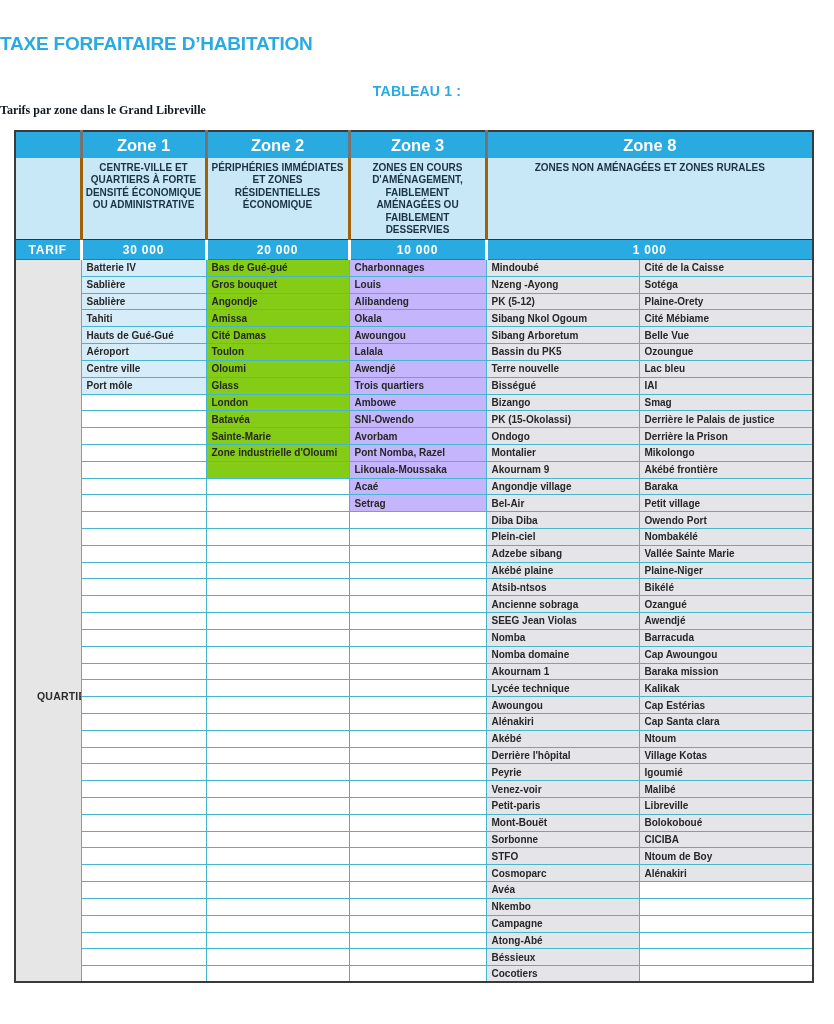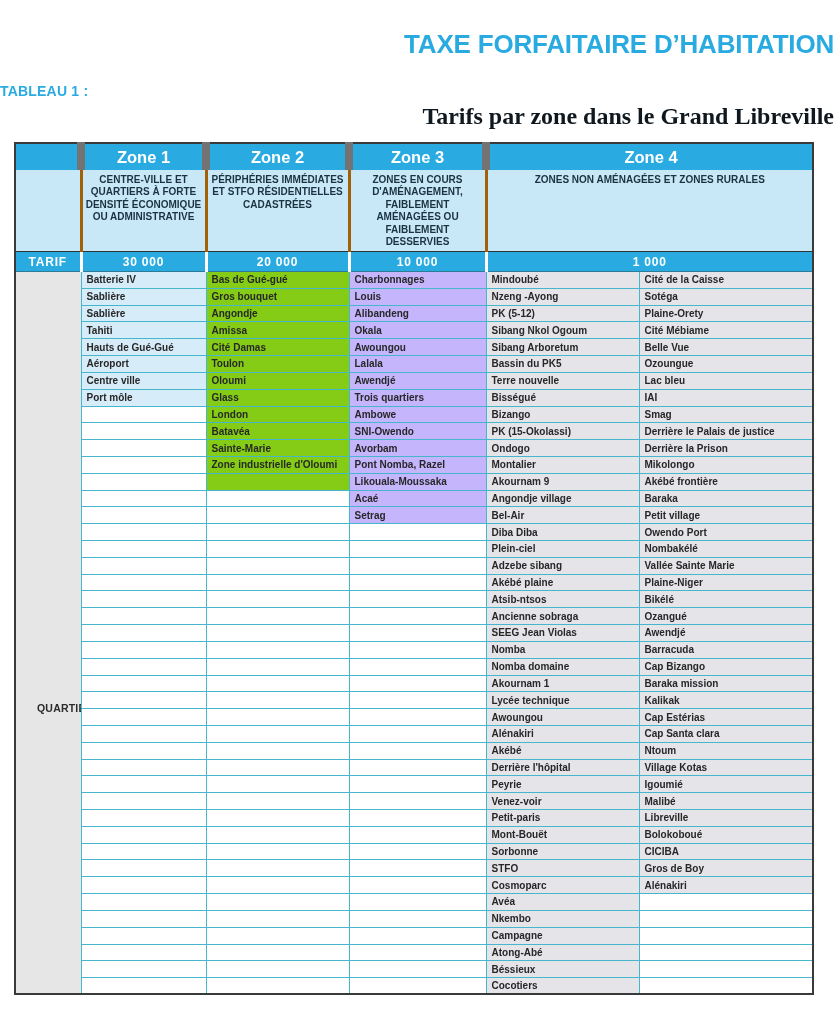--- a/index.html
+++ b/index.html
@@ -4,51 +4,51 @@
 <style>
   html,body{margin:0;padding:0;}
   body{
     width:834px;height:1024px;background:#ffffff;
     font-family:"Liberation Sans", sans-serif;
     position:relative;overflow:hidden;
   }
   .page{position:relative;width:834px;height:1024px;}
 
   .main-title{
-    margin:31px 0 0;text-align:right;
-    font-size:26px;font-weight:800;letter-spacing:-0.2px;
+    margin:31px 0 0;text-align:left;
+    font-size:19px;font-weight:800;letter-spacing:-0.2px;
     color:#29abe2;line-height:26px;
   }
   .tableau-label{
-    margin-top:26px;text-align:left;
+    margin-top:26px;text-align:center;
     font-size:14px;font-weight:800;color:#29abe2;letter-spacing:0.2px;
   }
   .table-subtitle{
-    margin:4px 0 12px;text-align:right;
+    margin:4px 0 12px;text-align:left;
     font-family:"Liberation Serif", serif;
-    font-size:24px;font-weight:700;color:#10181f;
+    font-size:12px;font-weight:700;color:#10181f;
   }
 
   table.tariff{
     border-collapse:collapse;table-layout:fixed;
     margin-left:14px;width:798px;
     border:2px solid #3a3a3a;
   }
   col.c-left{width:66px}
   col.c-z1{width:125px}
   col.c-z2{width:143px}
   col.c-z3{width:137px}
   col.c-z4a{width:153px}
   col.c-z4b{width:174px}
 
   tr.zone-row th{
     background:#29abe2;color:#ffffff;
     font-size:16.5px;font-weight:800;
     height:26px;text-align:center;vertical-align:middle;
-    border-left:8px solid #737373;padding:0;
+    border-left:3px solid #737373;padding:0;
   }
   tr.zone-row th:first-child{border-left:none;}
 
   tr.desc-row th{
     background:#c9e8f7;color:#1b3242;
     font-size:10px;font-weight:700;line-height:1.24;
     height:77px;text-align:center;vertical-align:top;
     padding:4px 3px 0;border-left:3px solid #a16207;
   }
   tr.desc-row th:first-child{border-left:none;}
@@ -105,26 +105,26 @@
         <col class="c-z3">
         <col class="c-z4a">
         <col class="c-z4b">
     </colgroup>
     <thead>
       <tr class="zone-row">
         <th></th>
         <th>Zone 1</th>
         <th>Zone 2</th>
         <th>Zone 3</th>
-        <th colspan="2">Zone 4</th>
+        <th colspan="2">Zone 8</th>
       </tr>
       <tr class="desc-row">
         <th></th>
         <th>CENTRE-VILLE ET QUARTIERS À FORTE DENSITÉ ÉCONOMIQUE OU ADMINISTRATIVE</th>
-        <th>PÉRIPHÉRIES IMMÉDIATES ET STFO RÉSIDENTIELLES CADASTRÉES</th>
+        <th>PÉRIPHÉRIES IMMÉDIATES ET ZONES RÉSIDENTIELLES ÉCONOMIQUE</th>
         <th>ZONES EN COURS D'AMÉNAGEMENT, FAIBLEMENT AMÉNAGÉES OU FAIBLEMENT DESSERVIES</th>
         <th colspan="2">ZONES NON AMÉNAGÉES ET ZONES RURALES</th>
       </tr>
       <tr class="tarif-row">
         <th>TARIF</th>
         <th>30 000</th>
         <th>20 000</th>
         <th>10 000</th>
         <th colspan="2">1 000</th>
       </tr>
@@ -292,21 +292,21 @@
           <td></td>
           <td></td>
           <td class="z4">Nomba</td>
           <td class="z4">Barracuda</td>
         </tr>
         <tr>
           <td></td>
           <td></td>
           <td></td>
           <td class="z4">Nomba domaine</td>
-          <td class="z4">Cap Bizango</td>
+          <td class="z4">Cap Awoungou</td>
         </tr>
         <tr>
           <td></td>
           <td></td>
           <td></td>
           <td class="z4">Akournam 1</td>
           <td class="z4">Baraka mission</td>
         </tr>
         <tr>
           <td></td>
@@ -376,21 +376,21 @@
           <td></td>
           <td></td>
           <td class="z4">Sorbonne</td>
           <td class="z4">CICIBA</td>
         </tr>
         <tr>
           <td></td>
           <td></td>
           <td></td>
           <td class="z4">STFO</td>
-          <td class="z4">Gros de Boy</td>
+          <td class="z4">Ntoum de Boy</td>
         </tr>
         <tr>
           <td></td>
           <td></td>
           <td></td>
           <td class="z4">Cosmoparc</td>
           <td class="z4">Alénakiri</td>
         </tr>
         <tr>
           <td></td>

